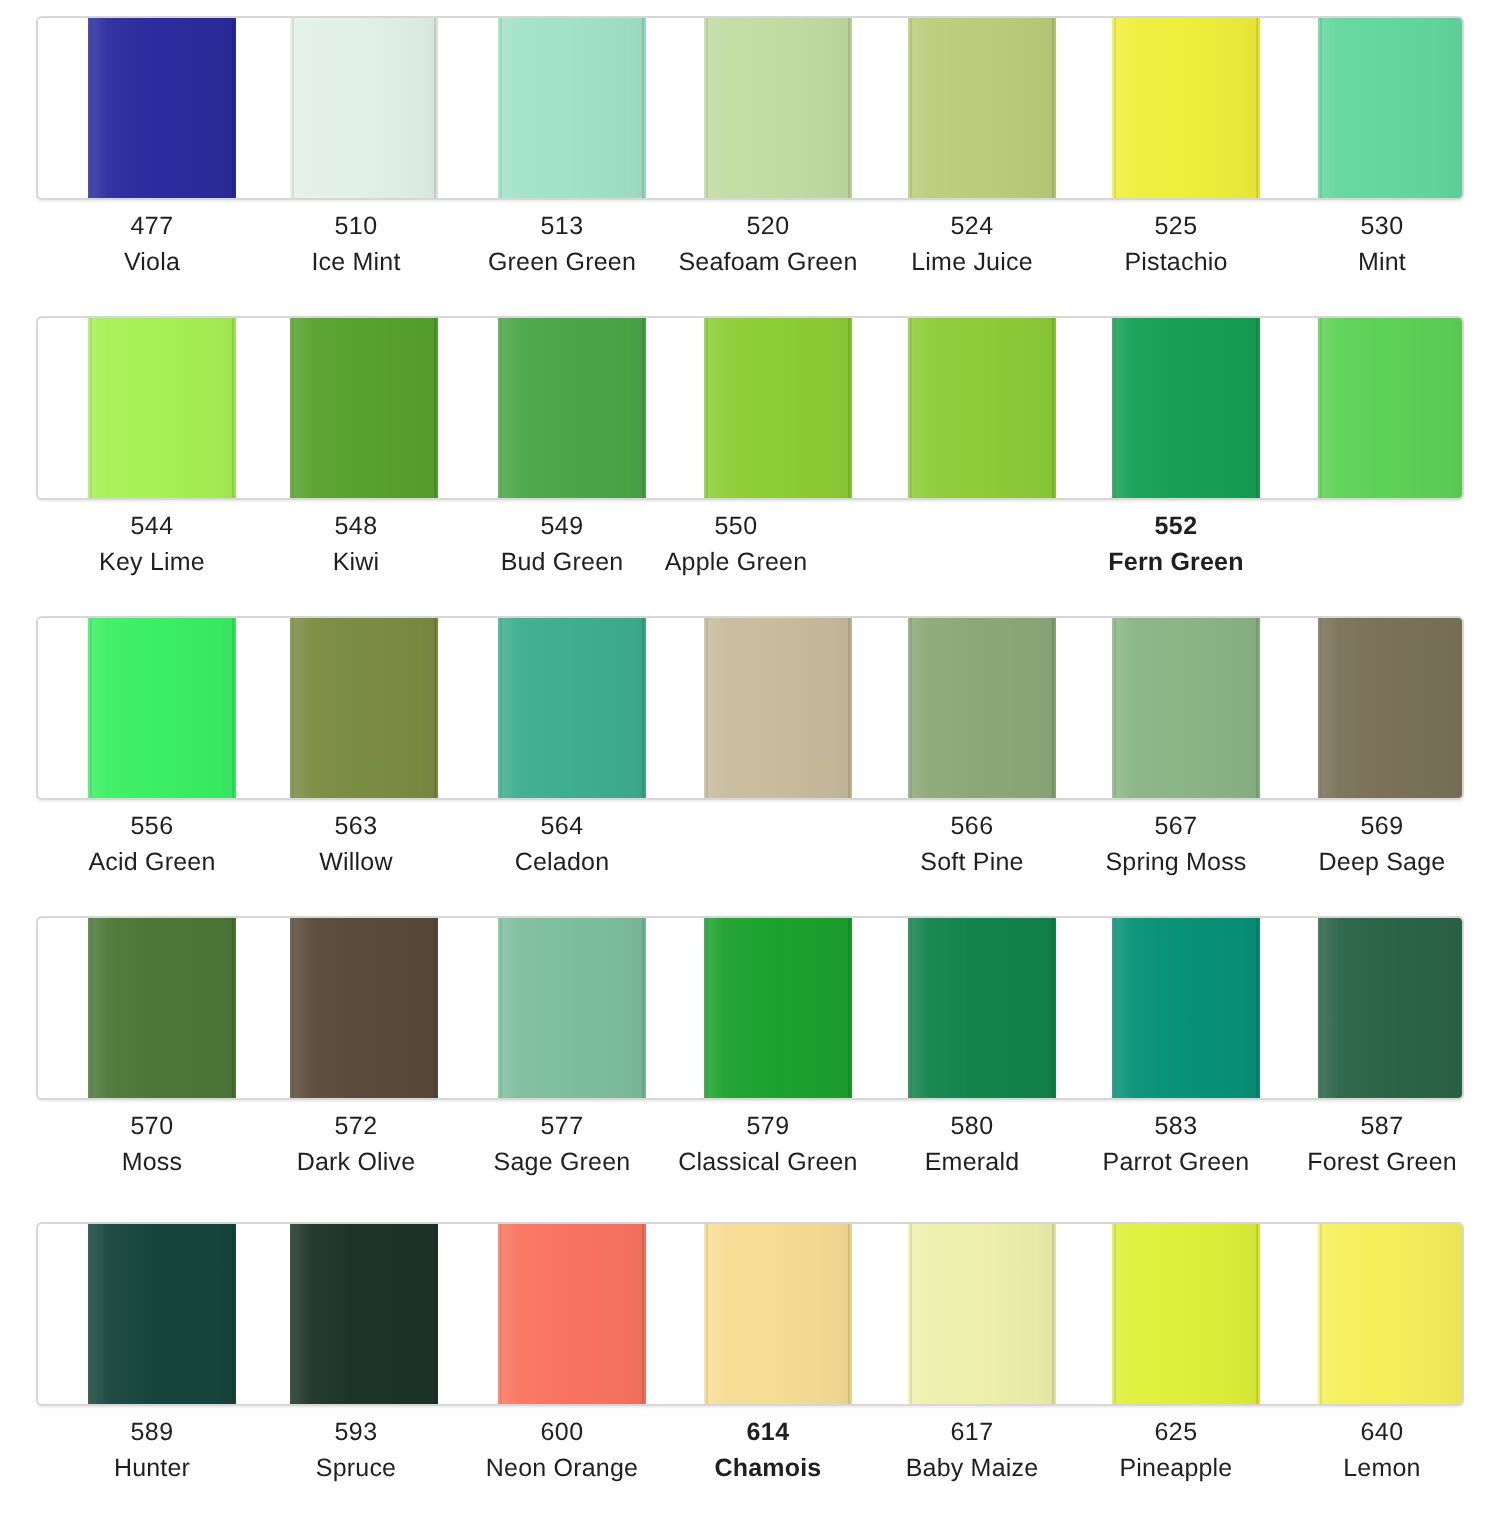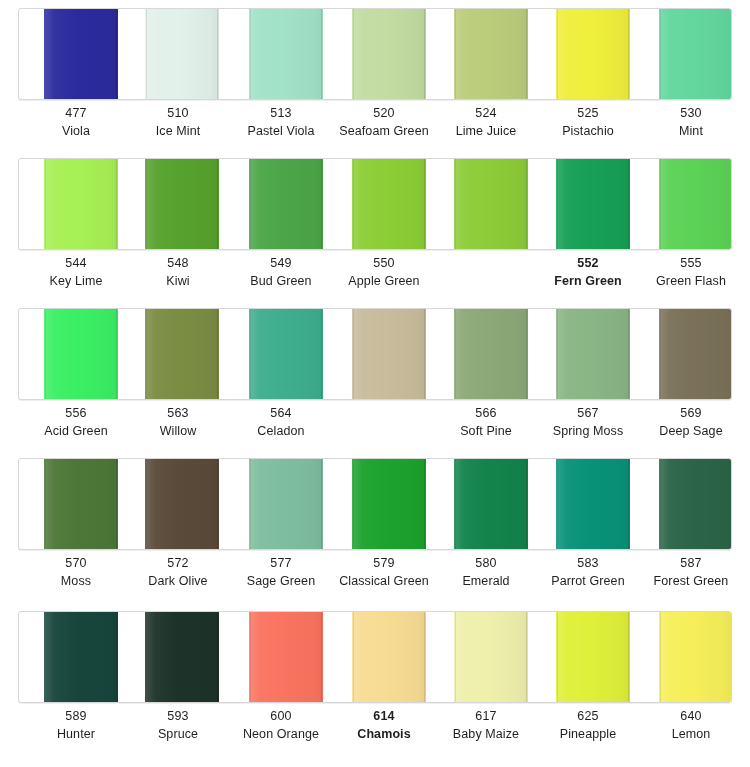--- a/index.html
+++ b/index.html
@@ -134,21 +134,21 @@
         <div class="label" style="left: 16px; width: 120px;">
           <span class="code">477</span>
           <span class="name">Viola</span>
         </div>
         <div class="label" style="left: 118px; width: 120px;">
           <span class="code">510</span>
           <span class="name">Ice Mint</span>
         </div>
         <div class="label" style="left: 221px; width: 120px;">
           <span class="code">513</span>
-          <span class="name">Pastel Viola</span>
+          <span class="name">Green Green</span>
         </div>
         <div class="label" style="left: 324px; width: 120px;">
           <span class="code">520</span>
           <span class="name">Seafoam Green</span>
         </div>
         <div class="label" style="left: 426px; width: 120px;">
           <span class="code">524</span>
           <span class="name">Lime Juice</span>
         </div>
         <div class="label" style="left: 528px; width: 120px;">
@@ -193,32 +193,28 @@
           <span class="name">Key Lime</span>
         </div>
         <div class="label" style="left: 118px; width: 120px;">
           <span class="code">548</span>
           <span class="name">Kiwi</span>
         </div>
         <div class="label" style="left: 221px; width: 120px;">
           <span class="code">549</span>
           <span class="name">Bud Green</span>
         </div>
-        <div class="label" style="left: 324px; width: 120px;">
+        <div class="label" style="left: 308px; width: 120px;">
           <span class="code">550</span>
           <span class="name">Apple Green</span>
         </div>
         <div class="label" style="left: 528px; width: 120px; font-weight: bold;">
           <span class="code">552</span>
           <span class="name">Fern Green</span>
         </div>
-        <div class="label" style="left: 631px; width: 120px;">
-          <span class="code">555</span>
-          <span class="name">Green Flash</span>
-        </div>
       </div>
     </div>
     <div class="swatch-row" style="top: 300px; height: 150px; position: absolute;">
       <div class="card">
         <div class="card-inner">
           <div class="ribbon" title="556 Acid Green" style="left: 25px; width: 74px; background: rgb(59, 239, 100);">
             <div class="sheen"></div>
           </div>
           <div class="ribbon" title="563 Willow" style="left: 126px; width: 74px; background: rgb(123, 140, 67);">
             <div class="sheen"></div>

